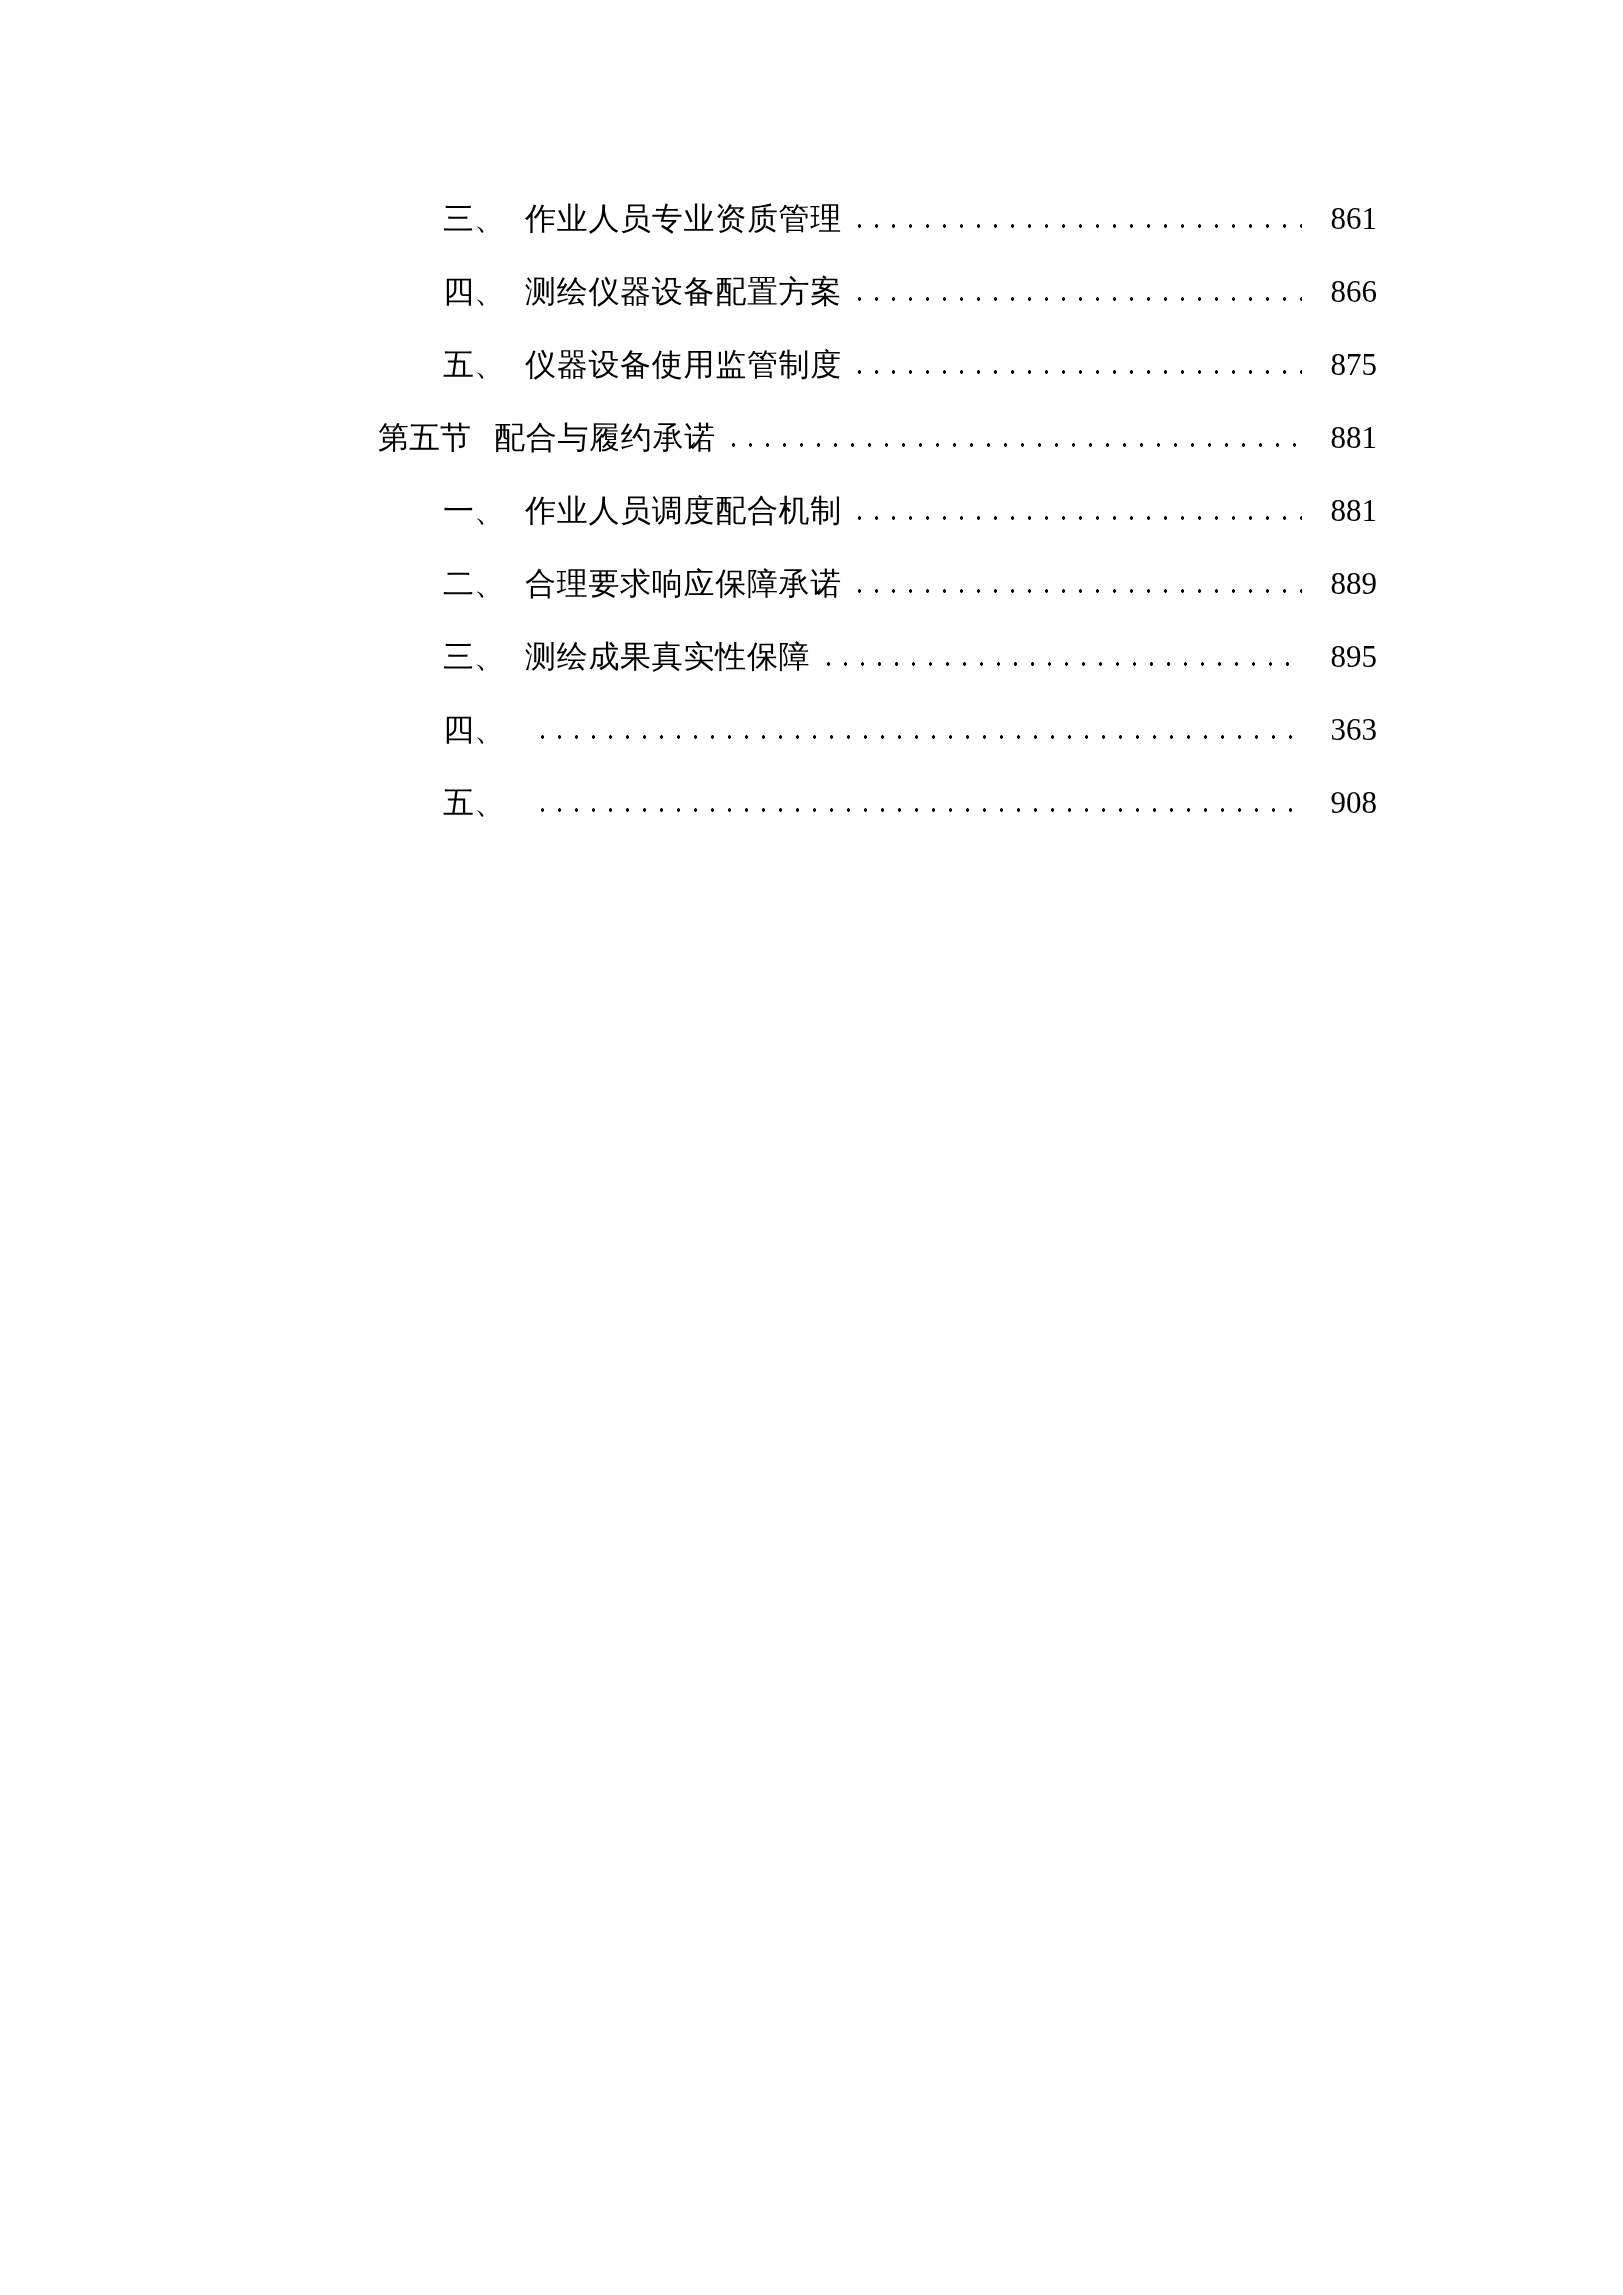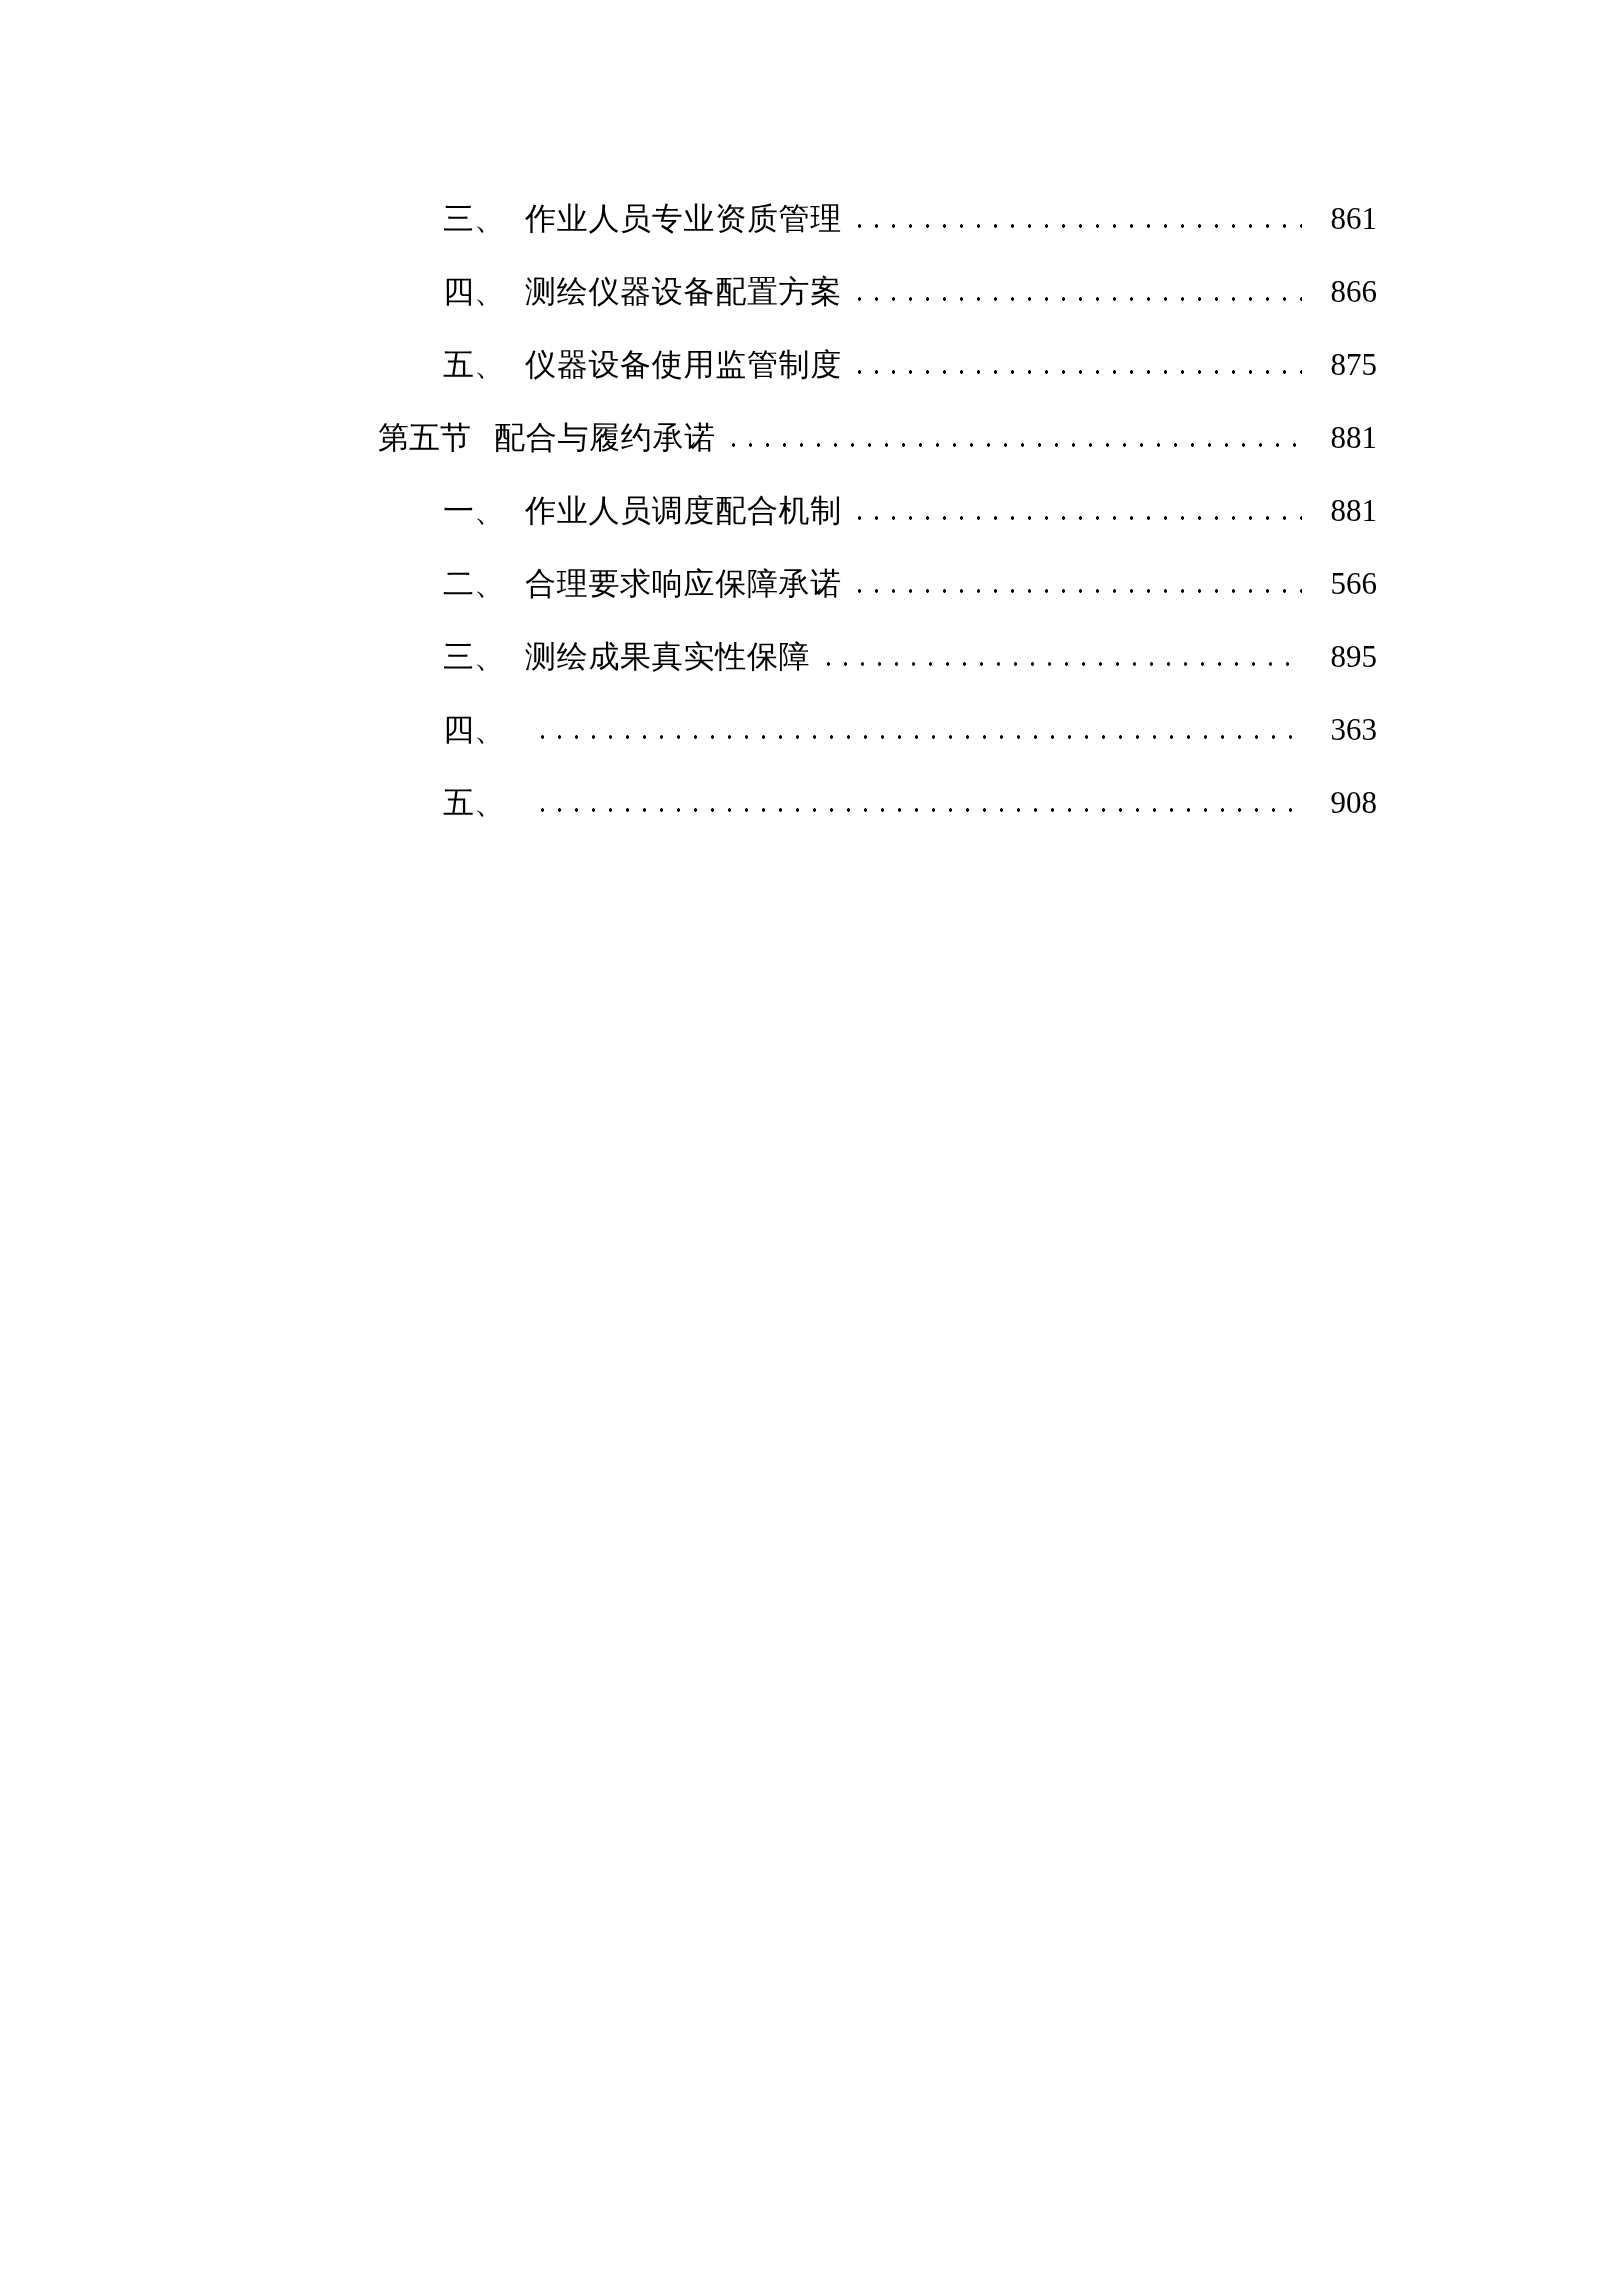--- a/index.html
+++ b/index.html
@@ -96,21 +96,21 @@
       <div class="toc-row level-2">
     <span class="num">一、</span>
     <span class="title">作业人员调度配合机制</span>
     <span class="leader"></span>
     <span class="pageno">881</span>
   </div>
       <div class="toc-row level-2">
     <span class="num">二、</span>
     <span class="title">合理要求响应保障承诺</span>
     <span class="leader"></span>
-    <span class="pageno">566</span>
+    <span class="pageno">889</span>
   </div>
       <div class="toc-row level-2">
     <span class="num">三、</span>
     <span class="title">测绘成果真实性保障</span>
     <span class="leader"></span>
     <span class="pageno">895</span>
   </div>
       <div class="toc-row level-2">
     <span class="num">四、</span>
     <span class="leader"></span>

